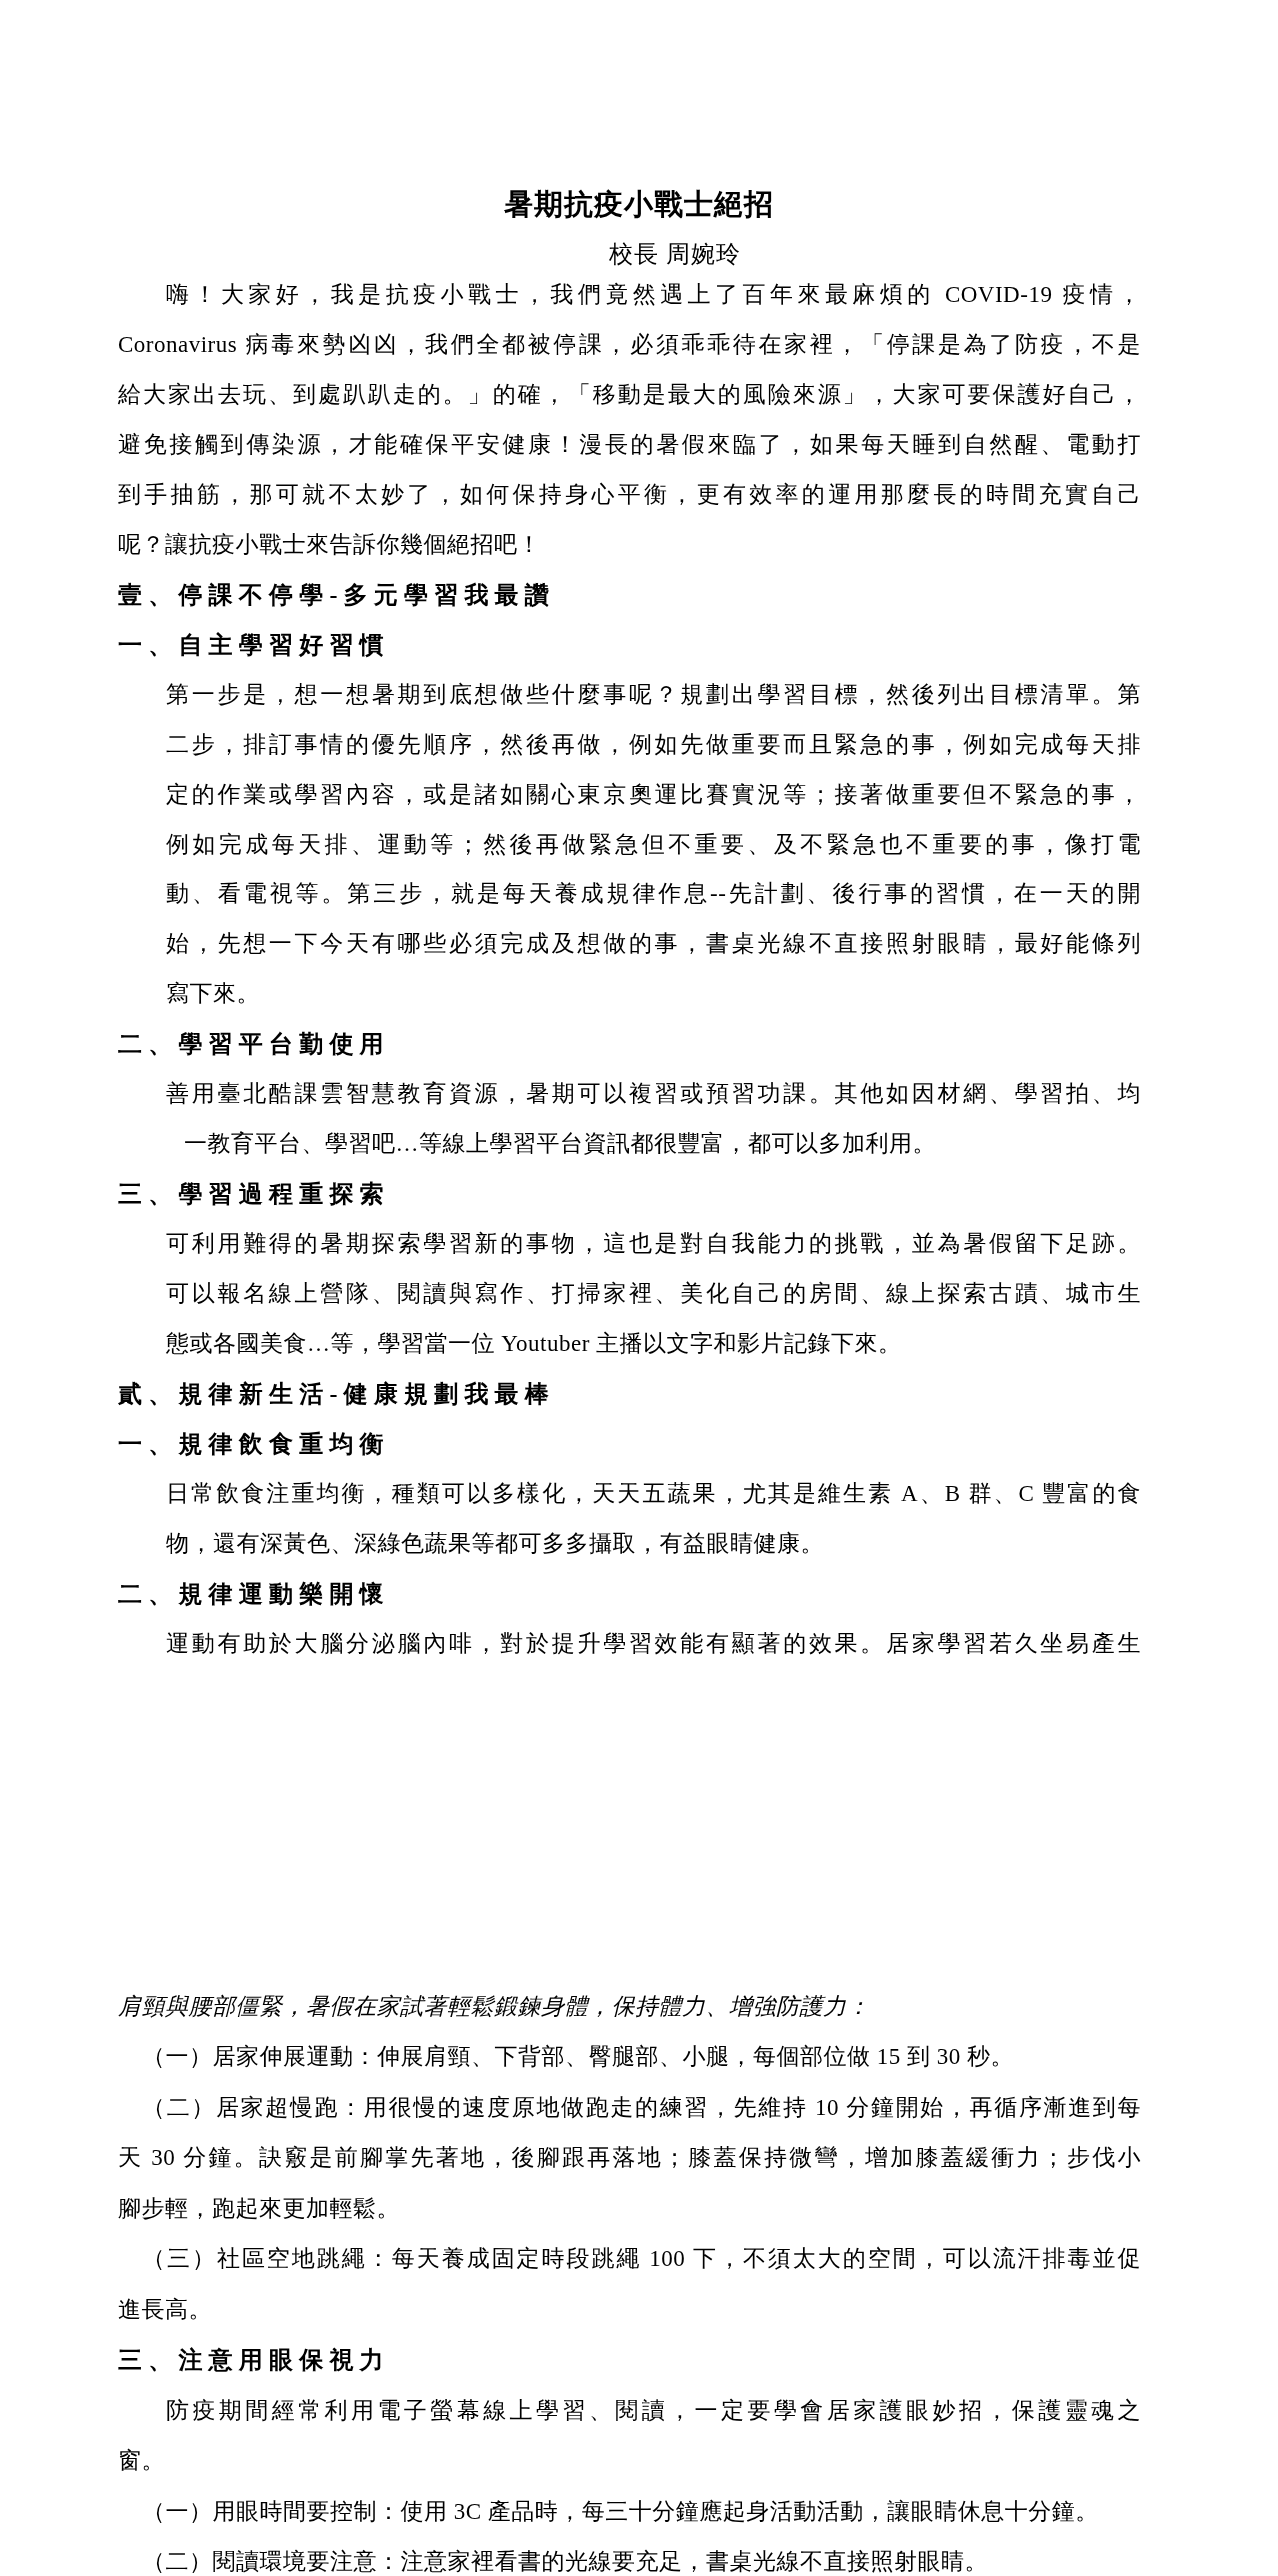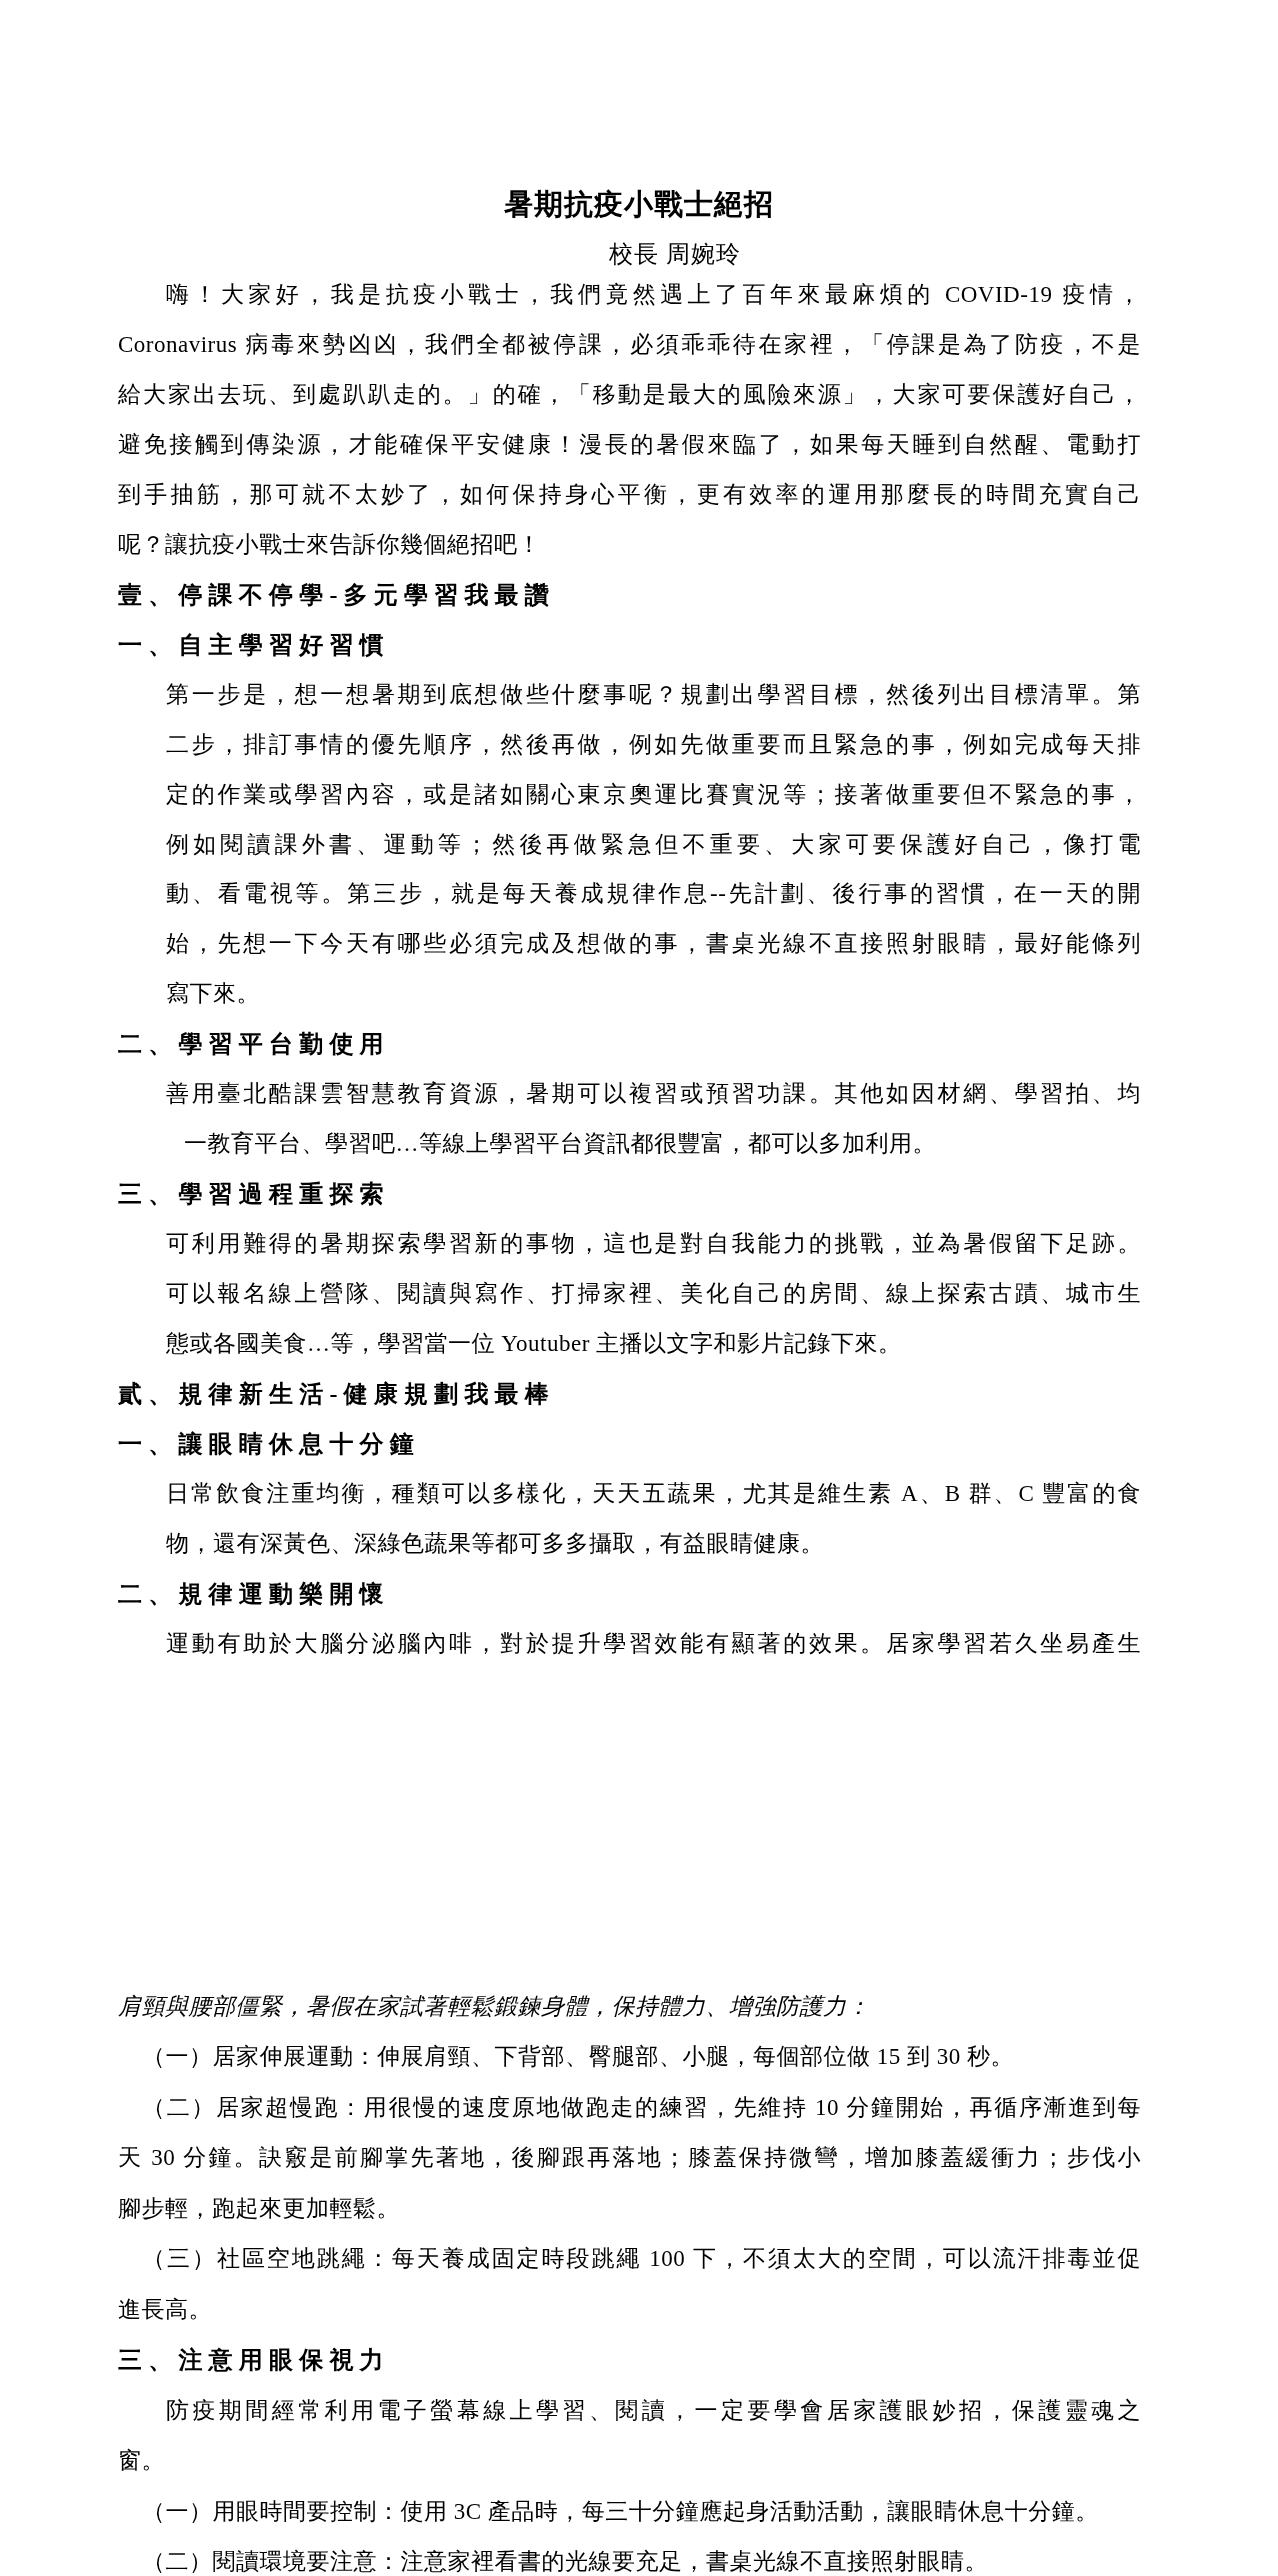--- a/index.html
+++ b/index.html
@@ -68,33 +68,33 @@
       <div class="line body fill" style="top: 331px; left: 118px; width: 1023px;">Coronavirus 病毒來勢凶凶，我們全都被停課，必須乖乖待在家裡，「停課是為了防疫，不是</div>
       <div class="line body fill" style="top: 381px; left: 118px; width: 1023px;">給大家出去玩、到處趴趴走的。」的確，「移動是最大的風險來源」，大家可要保護好自己，</div>
       <div class="line body fill" style="top: 431px; left: 118px; width: 1023px;">避免接觸到傳染源，才能確保平安健康！漫長的暑假來臨了，如果每天睡到自然醒、電動打</div>
       <div class="line body fill" style="top: 481px; left: 118px; width: 1023px;">到手抽筋，那可就不太妙了，如何保持身心平衡，更有效率的運用那麼長的時間充實自己</div>
       <div class="line body" style="top: 531px; left: 118px;">呢？讓抗疫小戰士來告訴你幾個絕招吧！</div>
       <div class="line h1" style="top: 581px; left: 118px;">壹、停課不停學-多元學習我最讚</div>
       <div class="line h2" style="top: 631px; left: 118px;">一、自主學習好習慣</div>
       <div class="line body fill" style="top: 681px; left: 166px; width: 975px;">第一步是，想一想暑期到底想做些什麼事呢？規劃出學習目標，然後列出目標清單。第</div>
       <div class="line body fill" style="top: 731px; left: 166px; width: 975px;">二步，排訂事情的優先順序，然後再做，例如先做重要而且緊急的事，例如完成每天排</div>
       <div class="line body fill" style="top: 781px; left: 166px; width: 975px;">定的作業或學習內容，或是諸如關心東京奧運比賽實況等；接著做重要但不緊急的事，</div>
-      <div class="line body fill" style="top: 831px; left: 166px; width: 975px;">例如閱讀課外書、運動等；然後再做緊急但不重要、大家可要保護好自己，像打電</div>
+      <div class="line body fill" style="top: 831px; left: 166px; width: 975px;">例如完成每天排、運動等；然後再做緊急但不重要、及不緊急也不重要的事，像打電</div>
       <div class="line body fill" style="top: 880px; left: 166px; width: 975px;">動、看電視等。第三步，就是每天養成規律作息--先計劃、後行事的習慣，在一天的開</div>
       <div class="line body fill" style="top: 930px; left: 166px; width: 975px;">始，先想一下今天有哪些必須完成及想做的事，書桌光線不直接照射眼睛，最好能條列</div>
       <div class="line body" style="top: 980px; left: 166px;">寫下來。</div>
       <div class="line h2" style="top: 1030px; left: 118px;">二、學習平台勤使用</div>
       <div class="line body fill" style="top: 1080px; left: 166px; width: 975px;">善用臺北酷課雲智慧教育資源，暑期可以複習或預習功課。其他如因材網、學習拍、均</div>
       <div class="line body" style="top: 1130px; left: 184px;">一教育平台、學習吧…等線上學習平台資訊都很豐富，都可以多加利用。</div>
       <div class="line h2" style="top: 1180px; left: 118px;">三、學習過程重探索</div>
       <div class="line body fill" style="top: 1230px; left: 166px; width: 975px;">可利用難得的暑期探索學習新的事物，這也是對自我能力的挑戰，並為暑假留下足跡。</div>
       <div class="line body fill" style="top: 1280px; left: 166px; width: 975px;">可以報名線上營隊、閱讀與寫作、打掃家裡、美化自己的房間、線上探索古蹟、城市生</div>
       <div class="line body" style="top: 1330px; left: 166px;">態或各國美食…等，學習當一位 Youtuber 主播以文字和影片記錄下來。</div>
       <div class="line h1" style="top: 1380px; left: 118px;">貳、規律新生活-健康規劃我最棒</div>
-      <div class="line h2" style="top: 1430px; left: 118px;">一、讓眼睛休息十分鐘</div>
+      <div class="line h2" style="top: 1430px; left: 118px;">一、規律飲食重均衡</div>
       <div class="line body fill" style="top: 1480px; left: 166px; width: 975px;">日常飲食注重均衡，種類可以多樣化，天天五蔬果，尤其是維生素 A、B 群、C 豐富的食</div>
       <div class="line body" style="top: 1530px; left: 166px;">物，還有深黃色、深綠色蔬果等都可多多攝取，有益眼睛健康。</div>
       <div class="line h2" style="top: 1580px; left: 118px;">二、規律運動樂開懷</div>
       <div class="line body fill" style="top: 1630px; left: 166px; width: 975px;">運動有助於大腦分泌腦內啡，對於提升學習效能有顯著的效果。居家學習若久坐易產生</div>
       <div class="line body" style="top: 1993px; left: 118px; font-style: italic;">肩頸與腰部僵緊，暑假在家試著輕鬆鍛鍊身體，保持體力、增強防護力：</div>
       <div class="line body" style="top: 2043px; left: 142px;">（一）居家伸展運動：伸展肩頸、下背部、臀腿部、小腿，每個部位做 15 到 30 秒。</div>
       <div class="line body fill" style="top: 2094px; left: 142px; width: 999px;">（二）居家超慢跑：用很慢的速度原地做跑走的練習，先維持 10 分鐘開始，再循序漸進到每</div>
       <div class="line body fill" style="top: 2144px; left: 118px; width: 1023px;">天 30 分鐘。訣竅是前腳掌先著地，後腳跟再落地；膝蓋保持微彎，增加膝蓋緩衝力；步伐小</div>
       <div class="line body" style="top: 2195px; left: 118px;">腳步輕，跑起來更加輕鬆。</div>
       <div class="line body fill" style="top: 2245px; left: 142px; width: 999px;">（三）社區空地跳繩：每天養成固定時段跳繩 100 下，不須太大的空間，可以流汗排毒並促</div>

